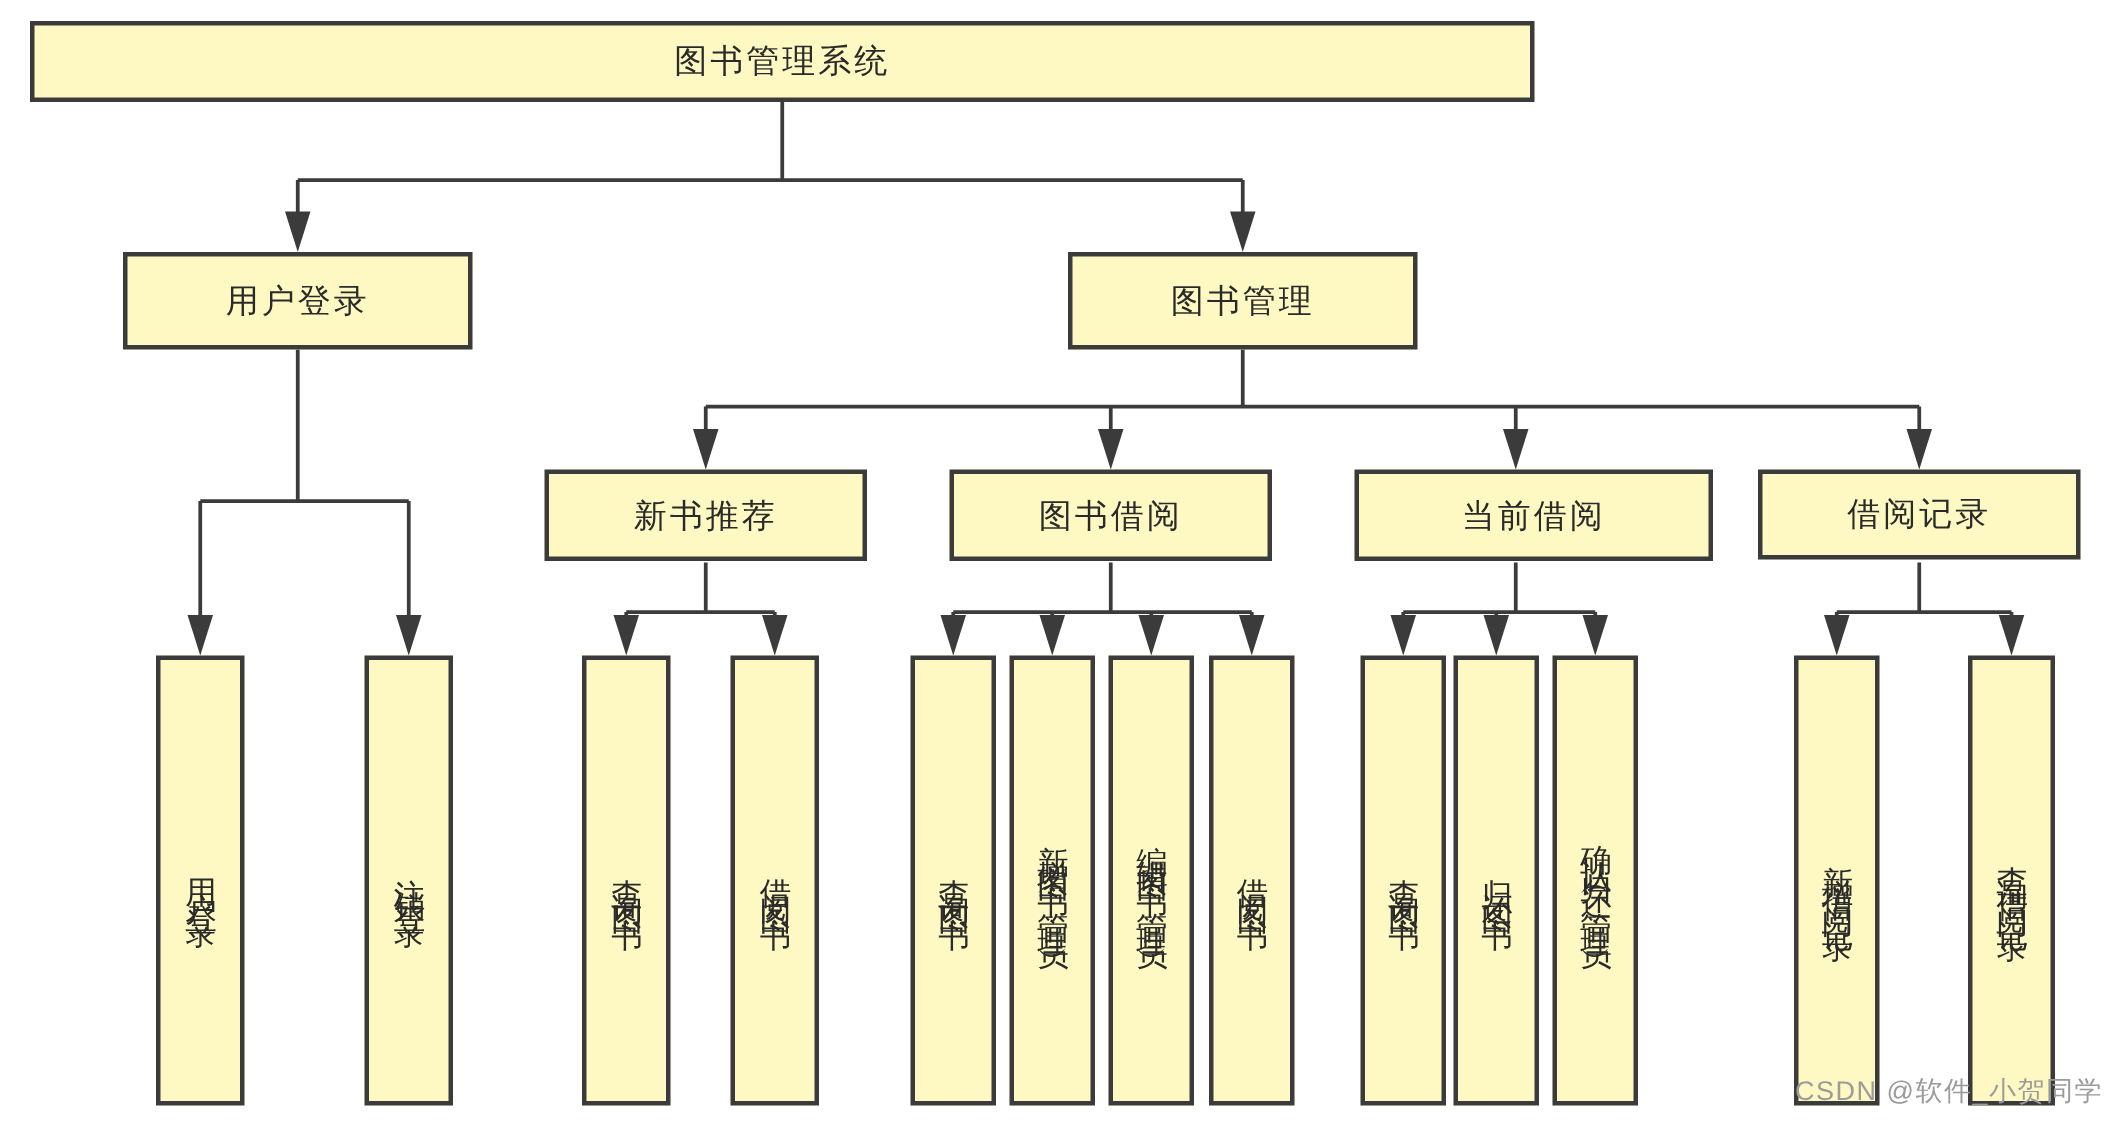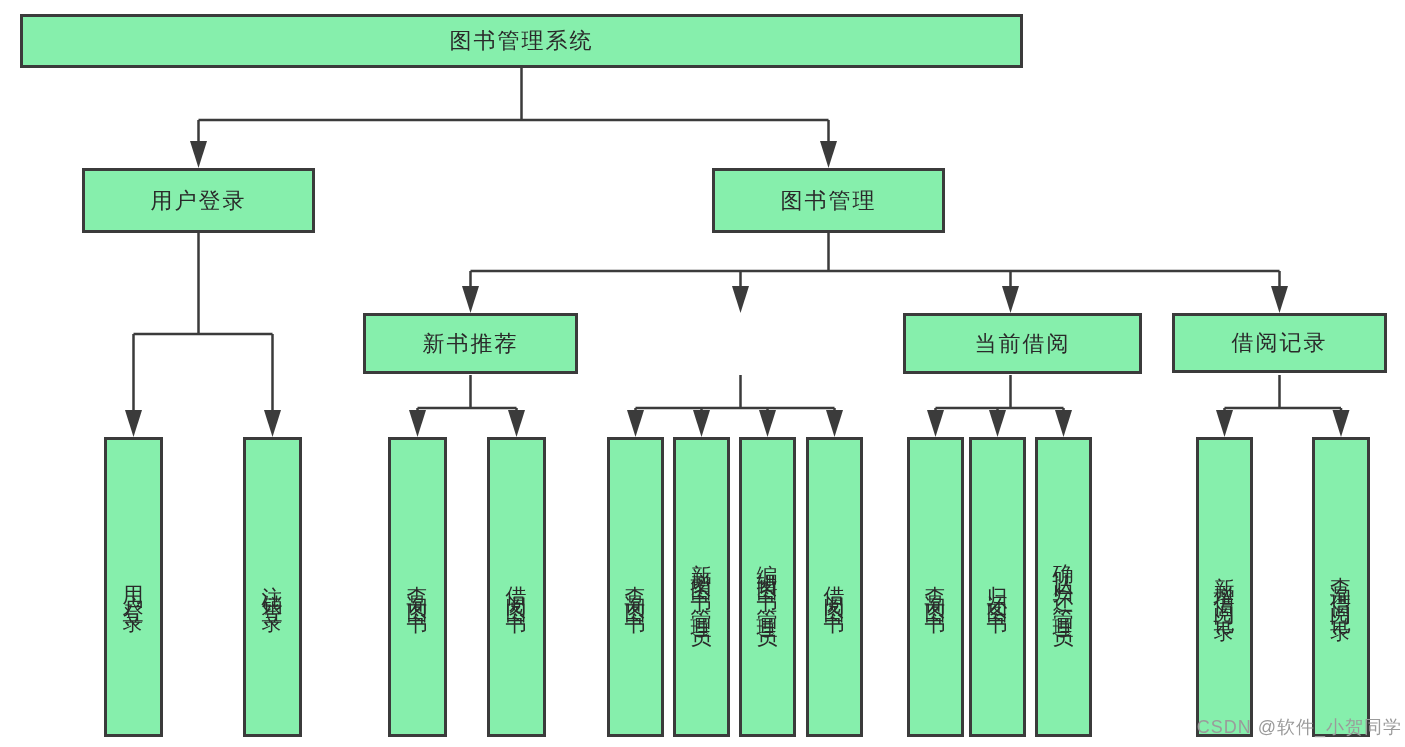--- a/index.html
+++ b/index.html
@@ -2,21 +2,21 @@
 <html><head>
 <meta charset="utf-8">
 <style>
   html,body{margin:0;padding:0;background:#ffffff;}
   .canvas{
     position:relative;width:1405px;height:747px;background:#ffffff;
     font-family:"Liberation Sans",sans-serif;overflow:hidden;
   }
   svg.connectors{position:absolute;left:0;top:0;}
   .node{
-    position:absolute;box-sizing:border-box;background:#86efac;
+    position:absolute;box-sizing:border-box;background:#fef9c3;
     border:3px solid #3b3b3b;display:flex;align-items:center;justify-content:center;
     color:#2a2a2a;
   }
   .node.h{font-size:22px;letter-spacing:2px;white-space:nowrap;}
   .node.v{font-size:21px;}
   .node.v .vt{
     writing-mode:vertical-rl;letter-spacing:9px;line-height:1;
     display:block;white-space:nowrap;
   }
   .watermark{
@@ -79,20 +79,23 @@
   <div class="node h" style="left:82px;top:168px;width:233px;height:65px">
     <span>用户登录</span>
   </div>
   <div class="node h" style="left:712px;top:168px;width:233px;height:65px">
     <span>图书管理</span>
   </div>
 
   <div class="node h" style="left:363px;top:313px;width:215px;height:61px">
     <span>新书推荐</span>
   </div>
+  <div class="node h" style="left:633px;top:313px;width:215px;height:61px">
+    <span>图书借阅</span>
+  </div>
   <div class="node h" style="left:903px;top:313px;width:239px;height:61px">
     <span>当前借阅</span>
   </div>
   <div class="node h" style="left:1172px;top:313px;width:215px;height:60px">
     <span>借阅记录</span>
   </div>
 
   <div class="node v" style="left:104px;top:437px;width:59px;height:300px">
     <span class="vt">用户登录</span>
   </div>

